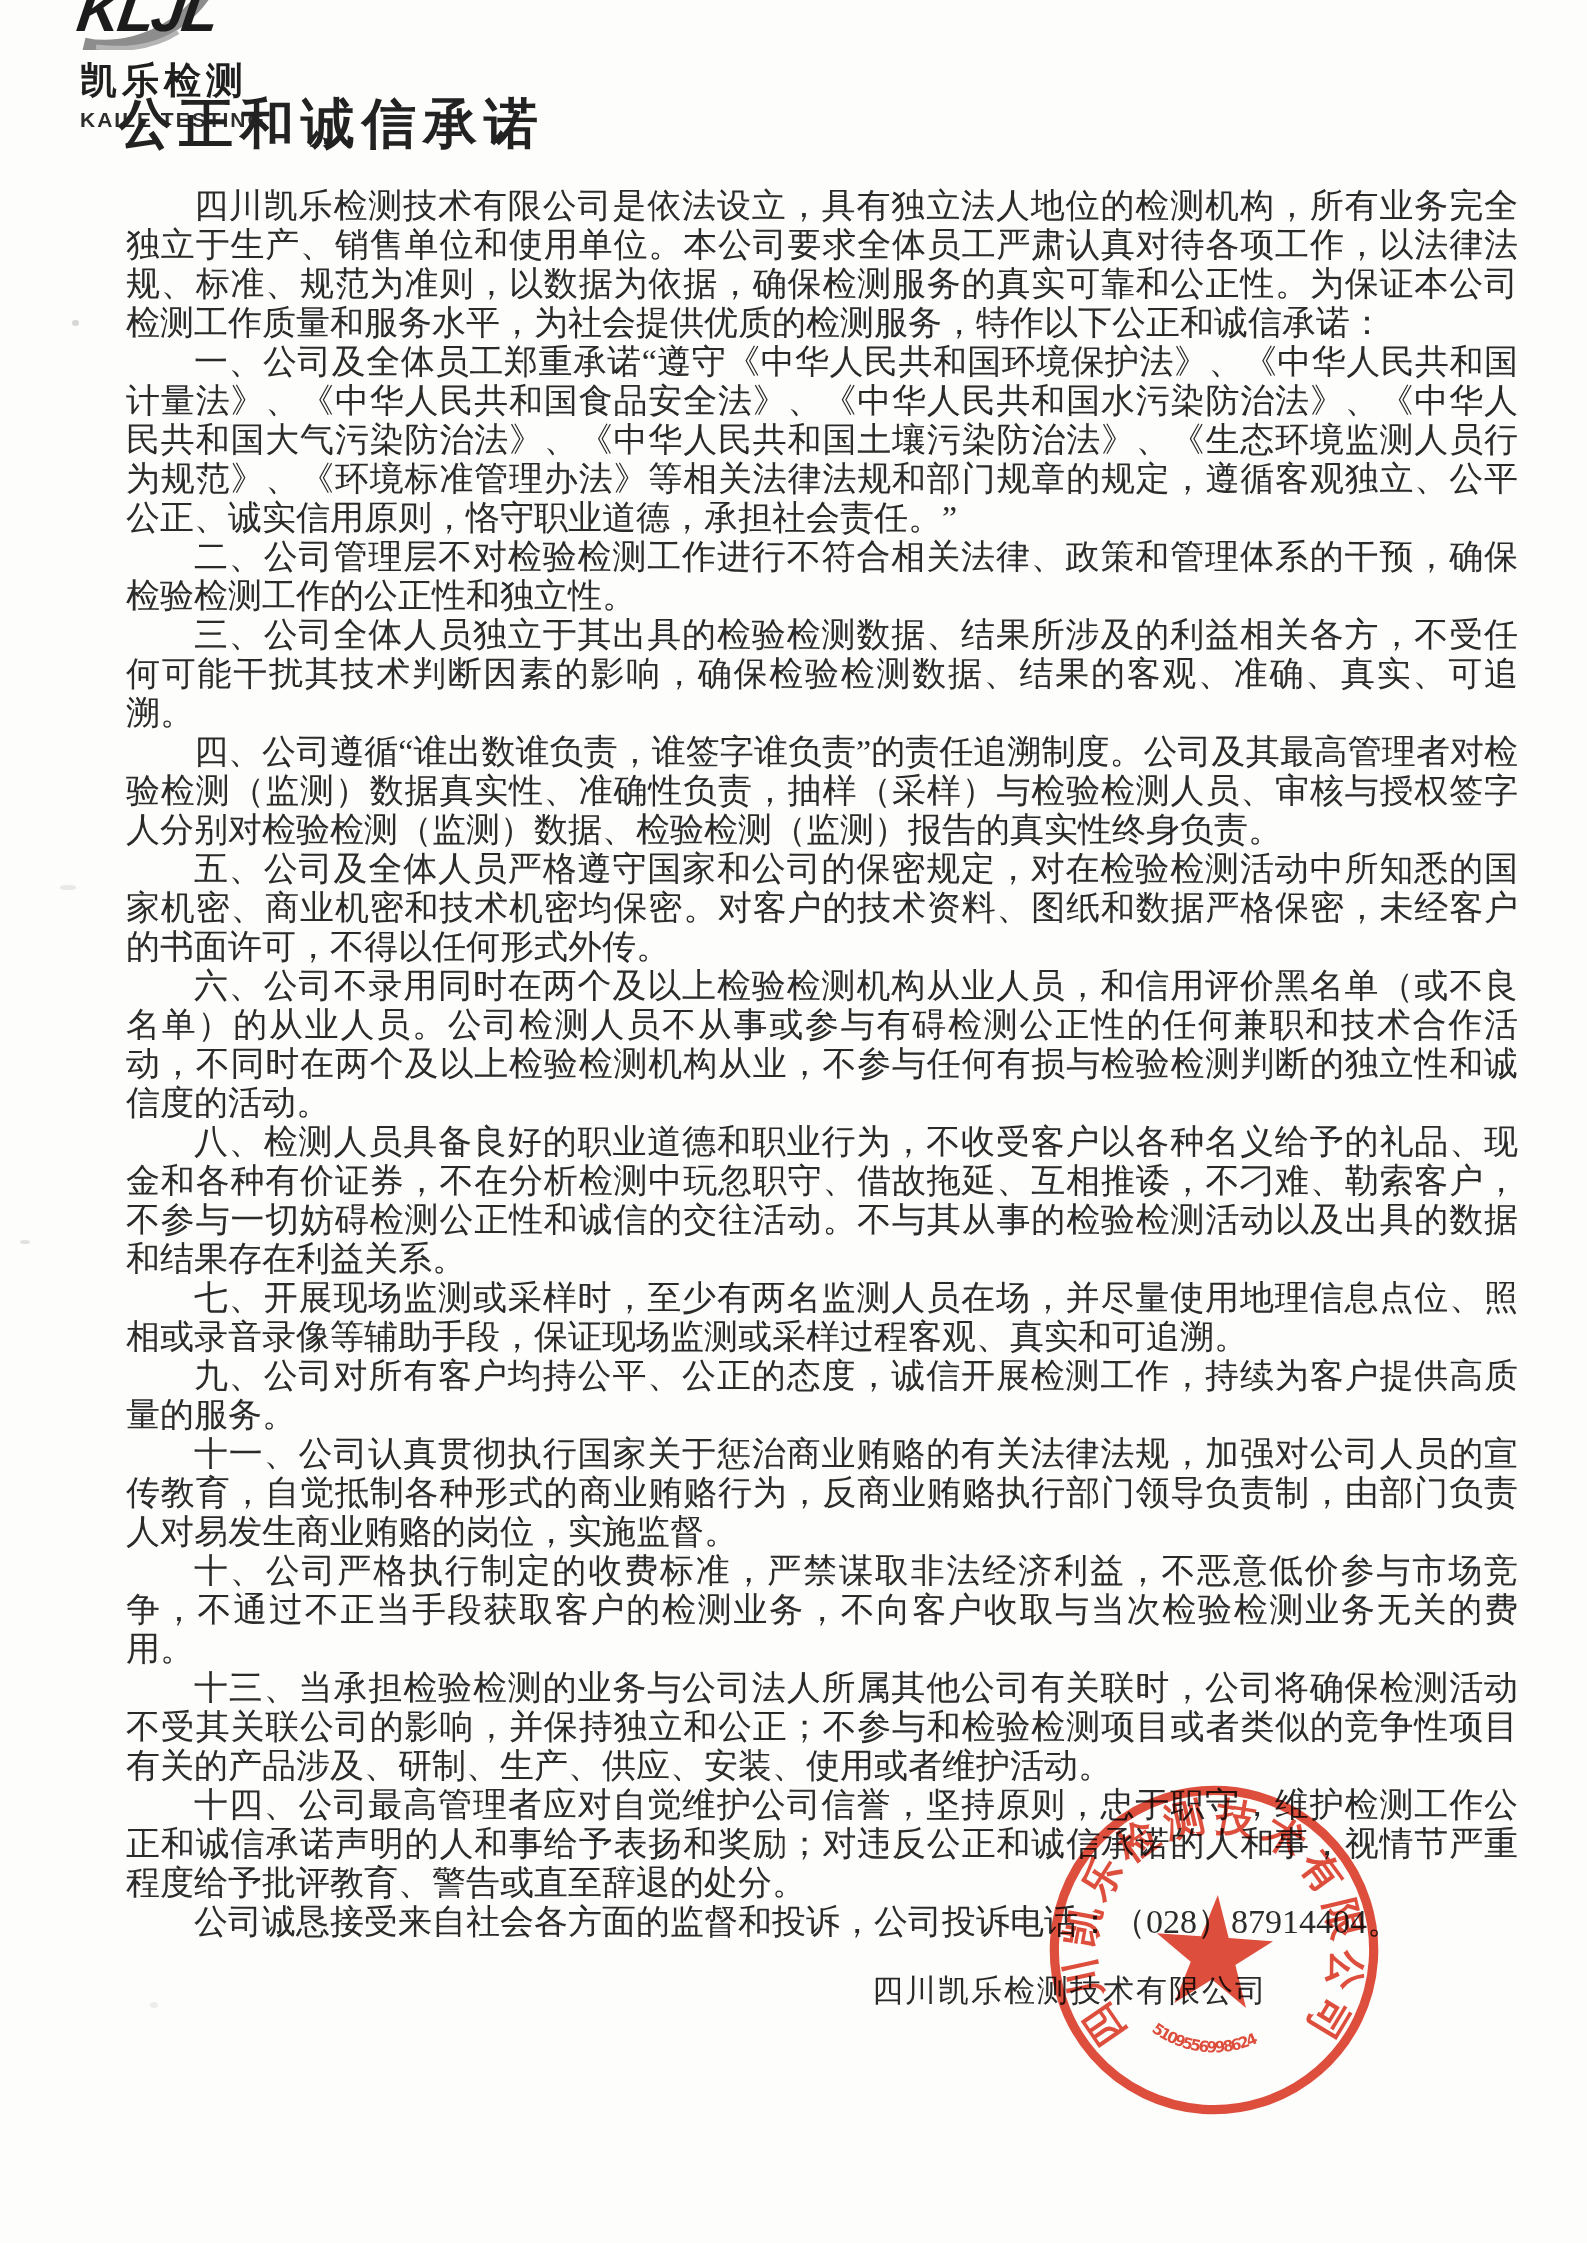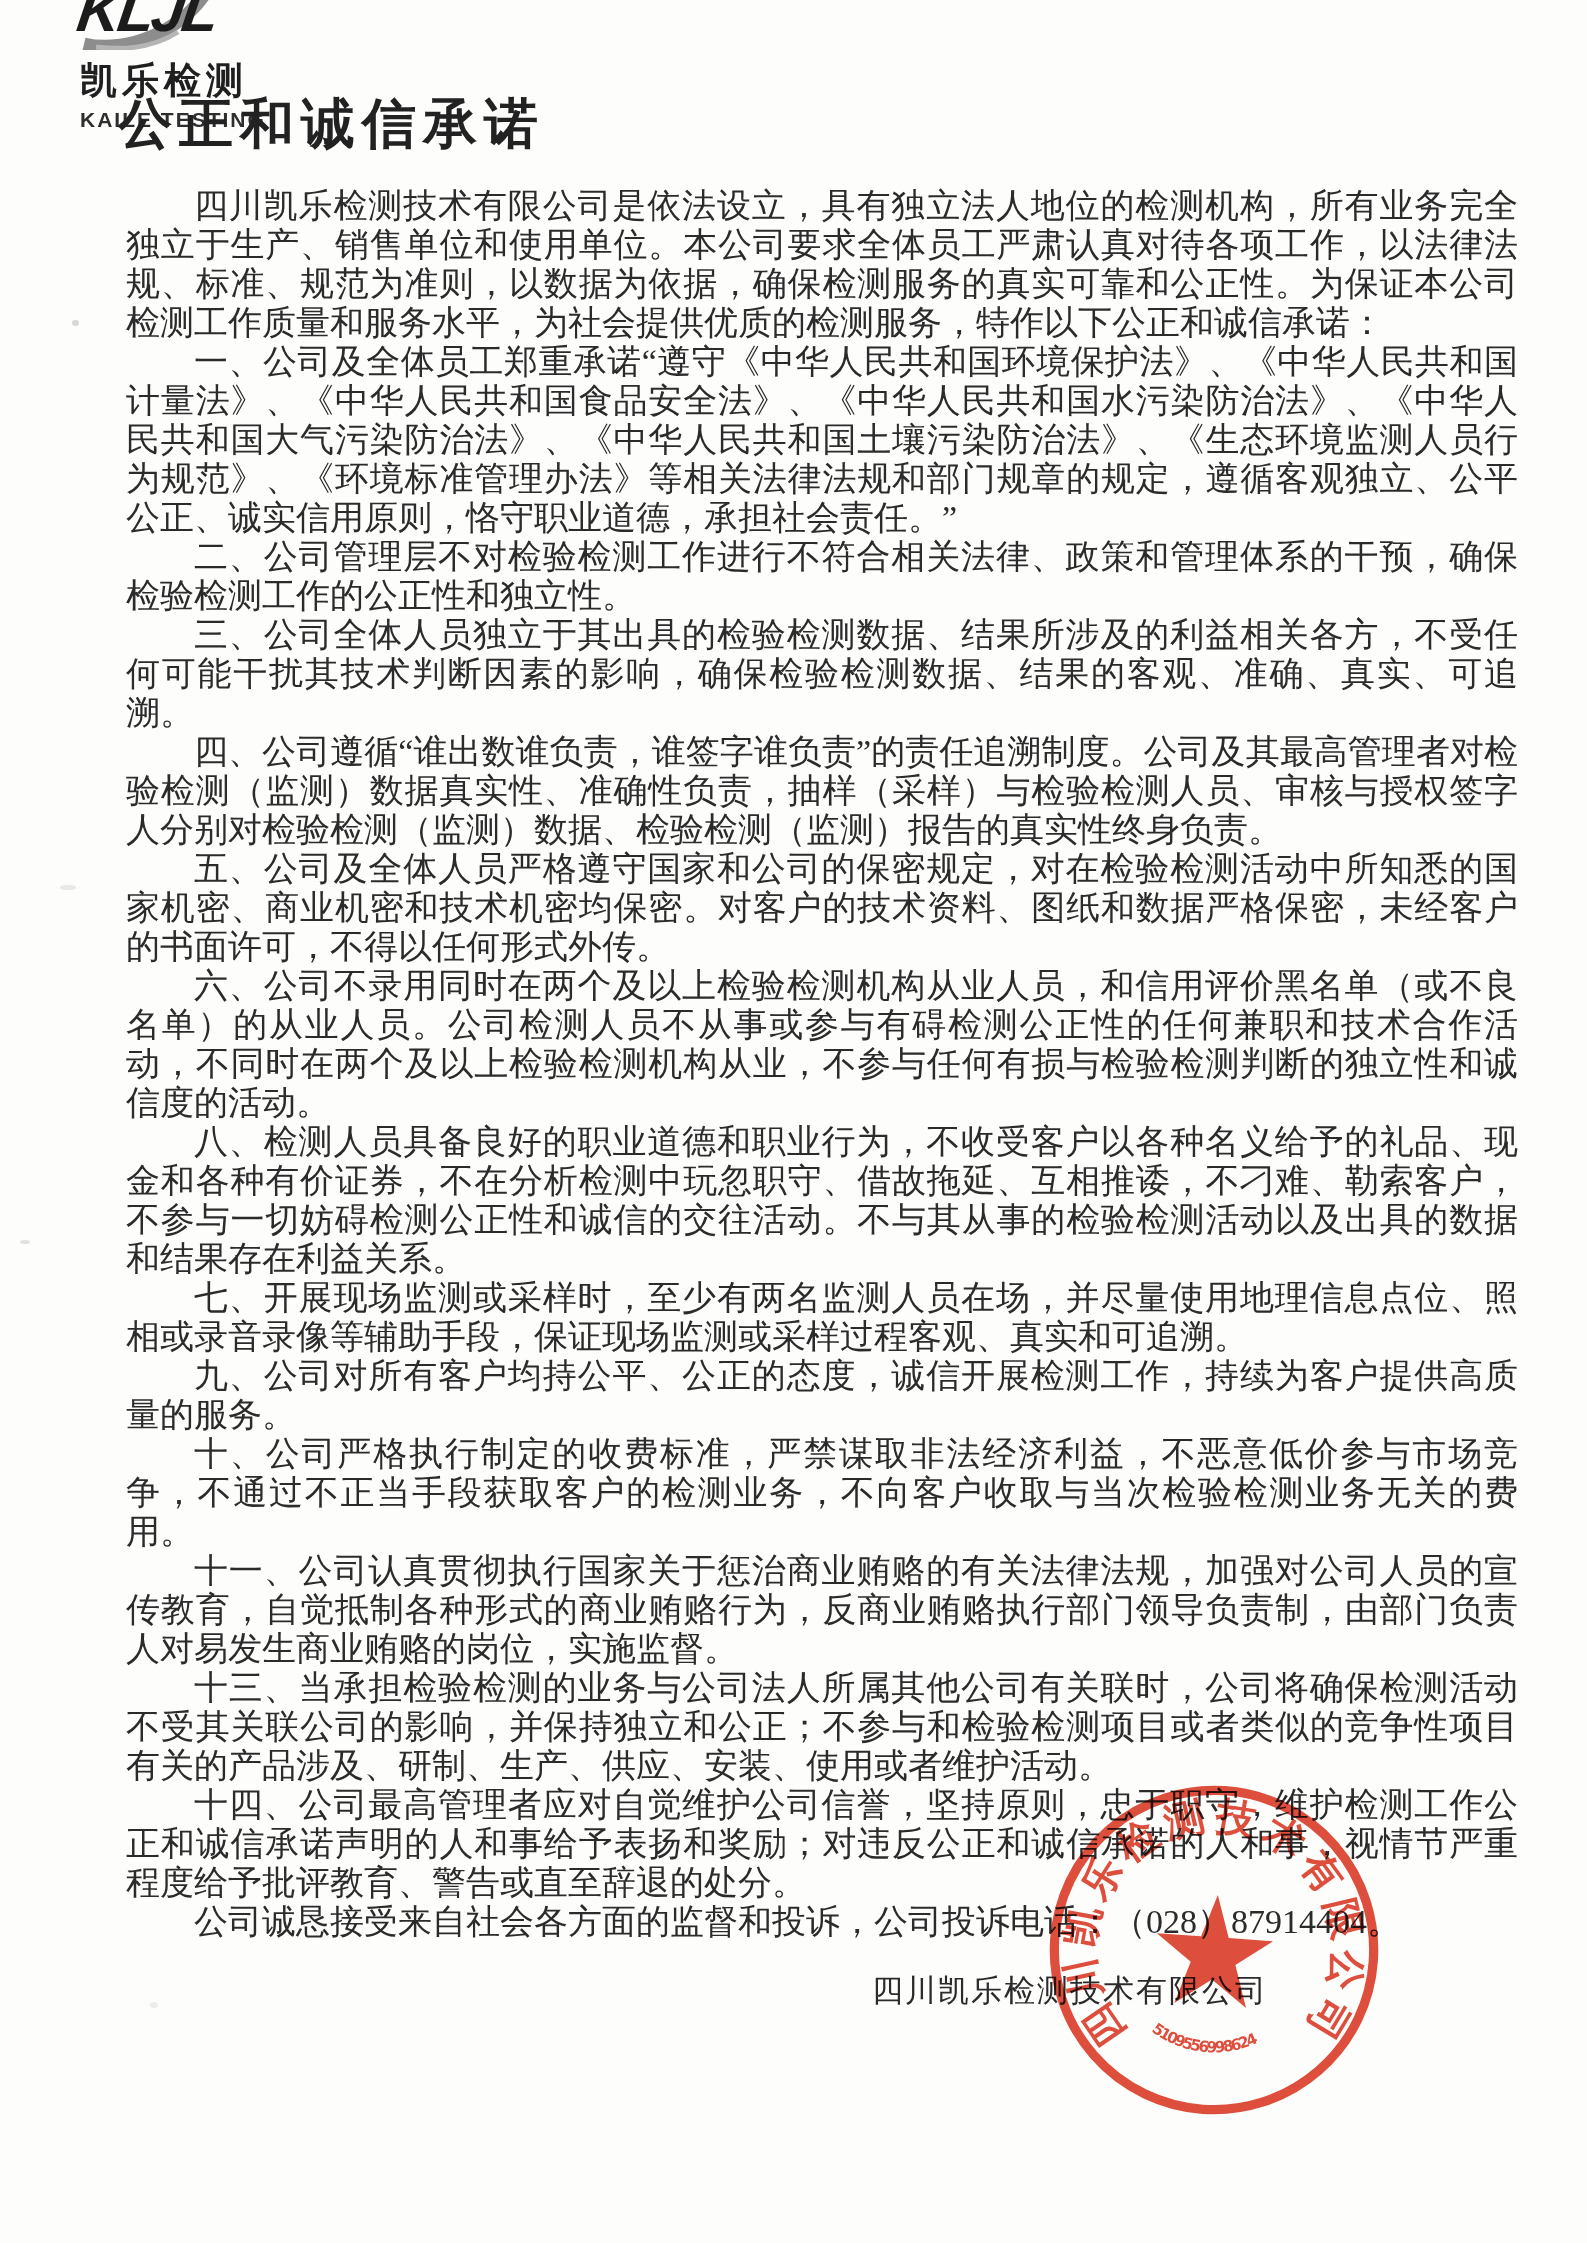--- a/index.html
+++ b/index.html
@@ -88,22 +88,22 @@
     <p class="para">四川凯乐检测技术有限公司是依法设立，具有独立法人地位的检测机构，所有业务完全独立于生产、销售单位和使用单位。本公司要求全体员工严肃认真对待各项工作，以法律法规、标准、规范为准则，以数据为依据，确保检测服务的真实可靠和公正性。为保证本公司检测工作质量和服务水平，为社会提供优质的检测服务，特作以下公正和诚信承诺：</p>
     <p class="para">一、公司及全体员工郑重承诺“遵守《中华人民共和国环境保护法》、《中华人民共和国计量法》、《中华人民共和国食品安全法》、《中华人民共和国水污染防治法》、《中华人民共和国大气污染防治法》、《中华人民共和国土壤污染防治法》、《生态环境监测人员行为规范》、《环境标准管理办法》等相关法律法规和部门规章的规定，遵循客观独立、公平公正、诚实信用原则，恪守职业道德，承担社会责任。”</p>
     <p class="para">二、公司管理层不对检验检测工作进行不符合相关法律、政策和管理体系的干预，确保检验检测工作的公正性和独立性。</p>
     <p class="para">三、公司全体人员独立于其出具的检验检测数据、结果所涉及的利益相关各方，不受任何可能干扰其技术判断因素的影响，确保检验检测数据、结果的客观、准确、真实、可追溯。</p>
     <p class="para">四、公司遵循“谁出数谁负责，谁签字谁负责”的责任追溯制度。公司及其最高管理者对检验检测（监测）数据真实性、准确性负责，抽样（采样）与检验检测人员、审核与授权签字人分别对检验检测（监测）数据、检验检测（监测）报告的真实性终身负责。</p>
     <p class="para">五、公司及全体人员严格遵守国家和公司的保密规定，对在检验检测活动中所知悉的国家机密、商业机密和技术机密均保密。对客户的技术资料、图纸和数据严格保密，未经客户的书面许可，不得以任何形式外传。</p>
     <p class="para">六、公司不录用同时在两个及以上检验检测机构从业人员，和信用评价黑名单（或不良名单）的从业人员。公司检测人员不从事或参与有碍检测公正性的任何兼职和技术合作活动，不同时在两个及以上检验检测机构从业，不参与任何有损与检验检测判断的独立性和诚信度的活动。</p>
     <p class="para">八、检测人员具备良好的职业道德和职业行为，不收受客户以各种名义给予的礼品、现金和各种有价证券，不在分析检测中玩忽职守、借故拖延、互相推诿，不刁难、勒索客户，不参与一切妨碍检测公正性和诚信的交往活动。不与其从事的检验检测活动以及出具的数据和结果存在利益关系。</p>
     <p class="para">七、开展现场监测或采样时，至少有两名监测人员在场，并尽量使用地理信息点位、照相或录音录像等辅助手段，保证现场监测或采样过程客观、真实和可追溯。</p>
     <p class="para">九、公司对所有客户均持公平、公正的态度，诚信开展检测工作，持续为客户提供高质量的服务。</p>
+    <p class="para">十一、公司认真贯彻执行国家关于惩治商业贿赂的有关法律法规，加强对公司人员的宣传教育，自觉抵制各种形式的商业贿赂行为，反商业贿赂执行部门领导负责制，由部门负责人对易发生商业贿赂的岗位，实施监督。</p>
     <p class="para">十、公司严格执行制定的收费标准，严禁谋取非法经济利益，不恶意低价参与市场竞争，不通过不正当手段获取客户的检测业务，不向客户收取与当次检验检测业务无关的费用。</p>
-    <p class="para">十一、公司认真贯彻执行国家关于惩治商业贿赂的有关法律法规，加强对公司人员的宣传教育，自觉抵制各种形式的商业贿赂行为，反商业贿赂执行部门领导负责制，由部门负责人对易发生商业贿赂的岗位，实施监督。</p>
     <p class="para">十三、当承担检验检测的业务与公司法人所属其他公司有关联时，公司将确保检测活动不受其关联公司的影响，并保持独立和公正；不参与和检验检测项目或者类似的竞争性项目有关的产品涉及、研制、生产、供应、安装、使用或者维护活动。</p>
     <p class="para">十四、公司最高管理者应对自觉维护公司信誉，坚持原则，忠于职守，维护检测工作公正和诚信承诺声明的人和事给予表扬和奖励；对违反公正和诚信承诺的人和事，视情节严重程度给予批评教育、警告或直至辞退的处分。</p>
     <p class="para">公司诚恳接受来自社会各方面的监督和投诉，公司投诉电话：（028）87914404。</p>
     <div class="signature">四川凯乐检测技术有限公司</div>
   </div>
 
   <div class="seal">
     <svg width="348" height="348" viewBox="0 0 340 340">
       <defs>
         <path id="sealTopArc" d="M 91.7 256.9 A 117 117 0 1 1 248.3 256.9" fill="none"></path>

